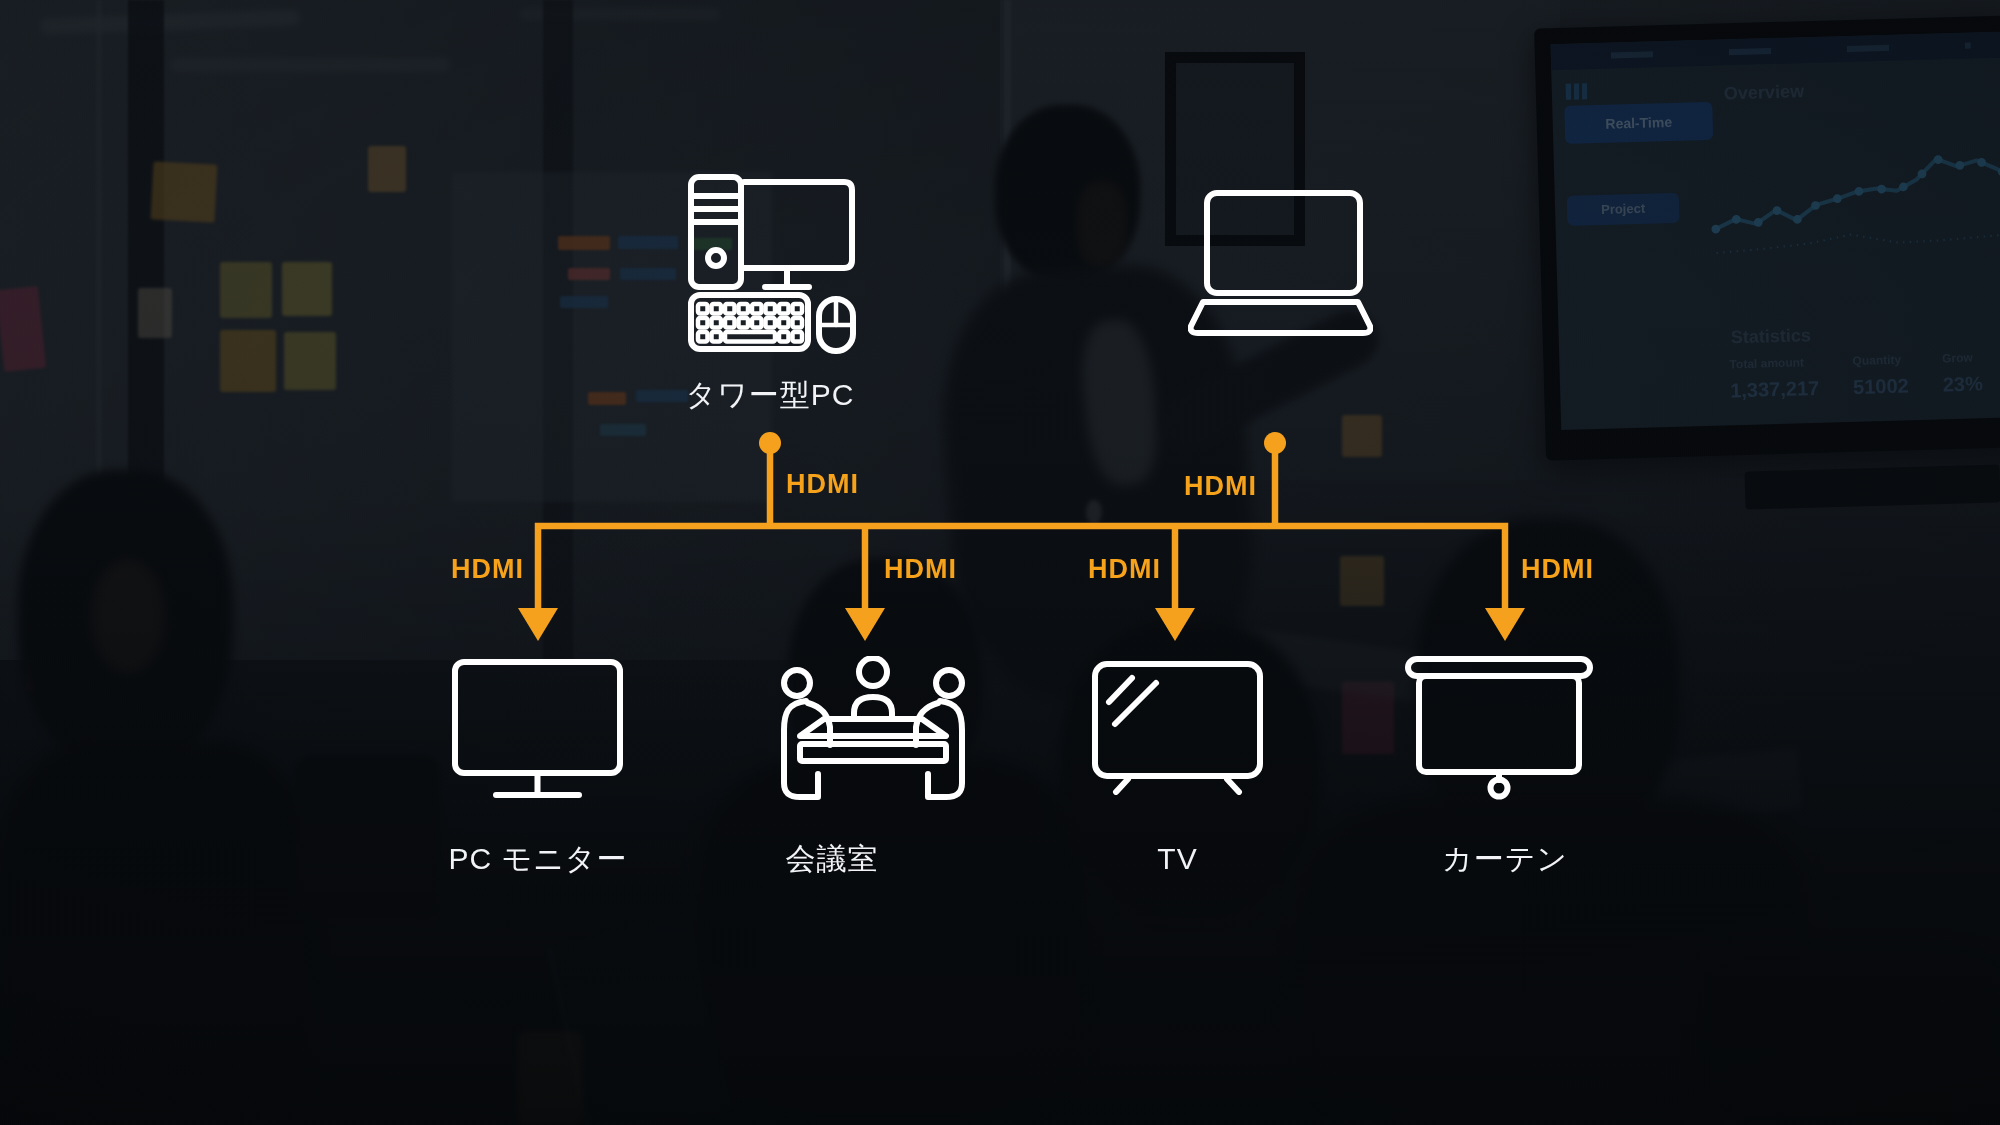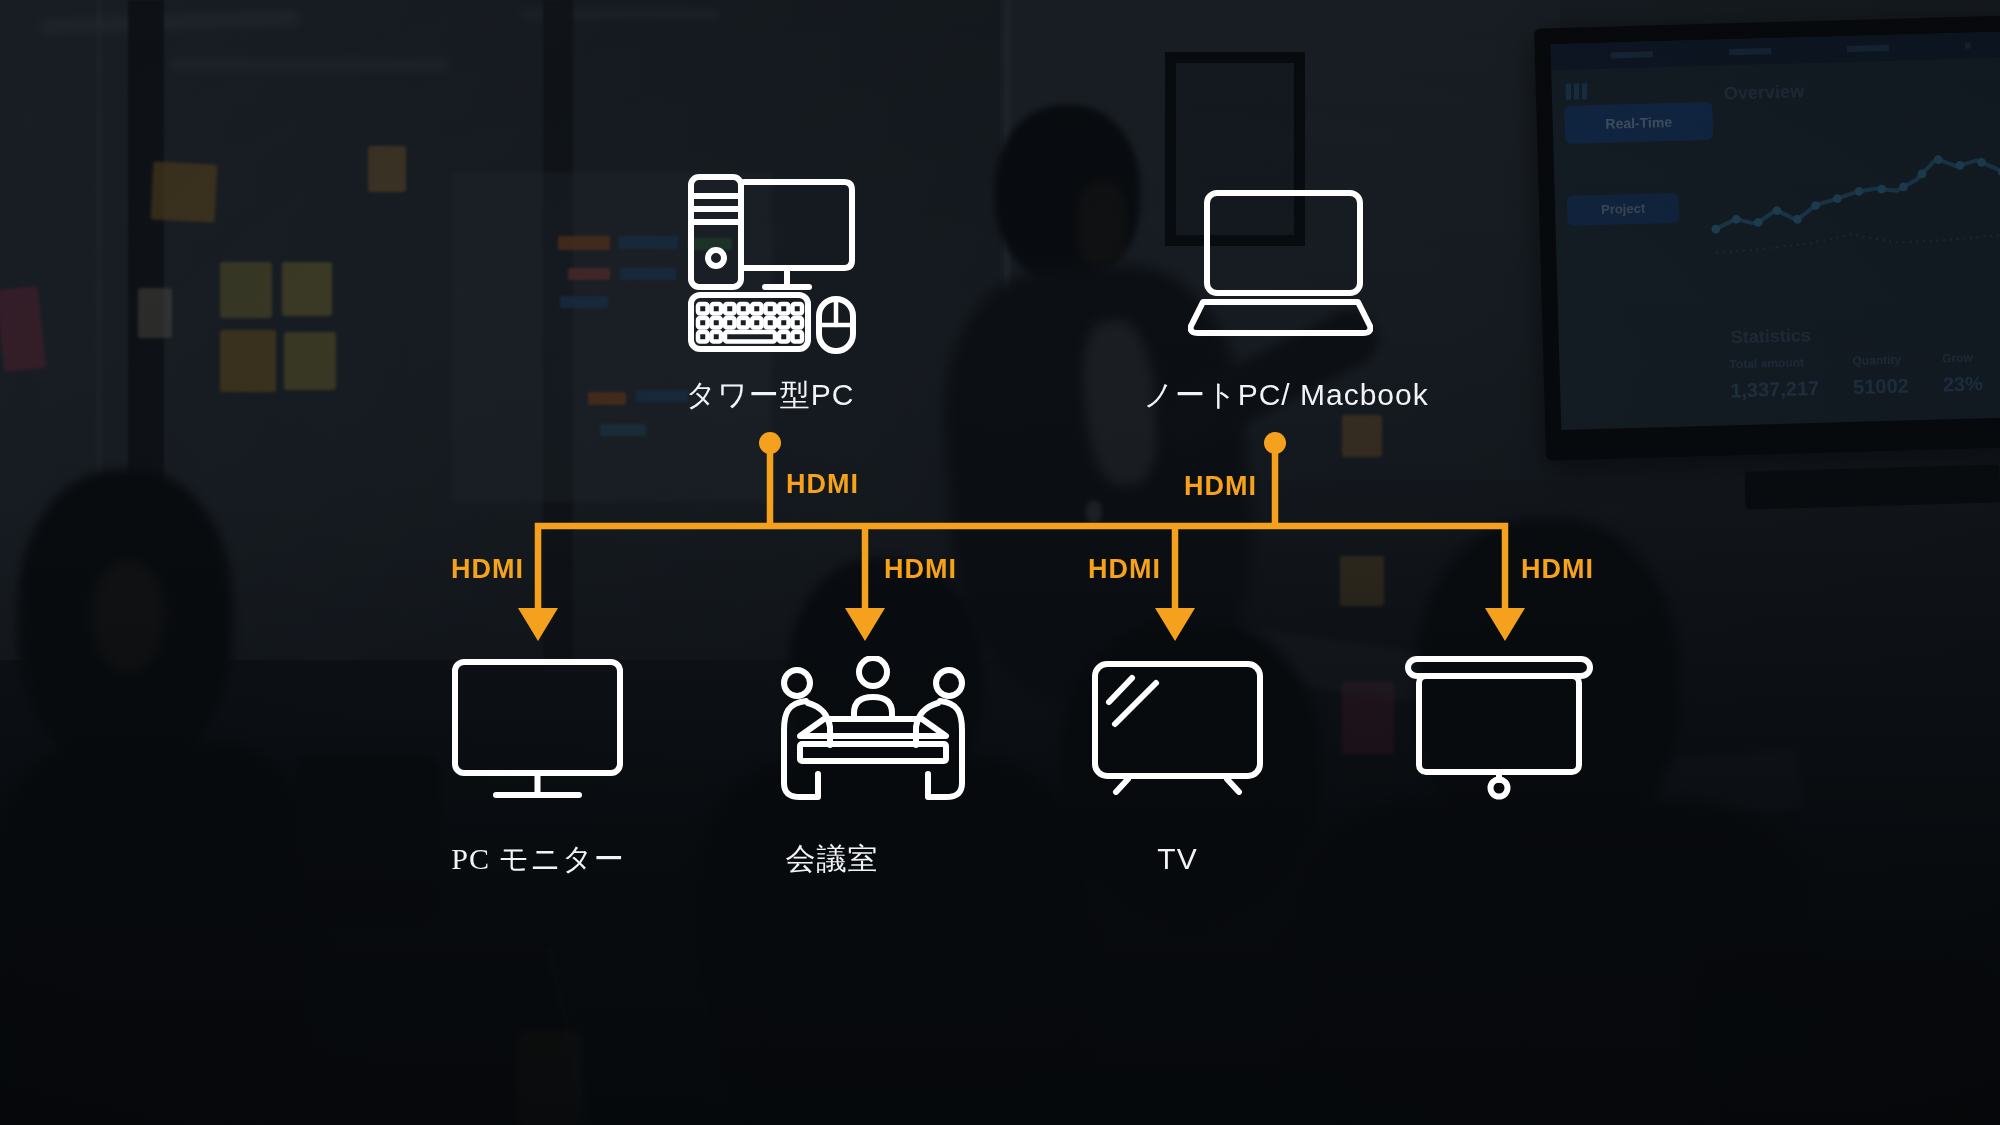--- a/index.html
+++ b/index.html
@@ -208,28 +208,27 @@
     <rect x="131" y="125" width="34" height="52" rx="17"></rect>
     <path class="thin" d="M148 125 V151"></path>
       <path class="thin" d="M131 151 H165"></path>
   </svg>
   <div class="nlabel" style="left:670px;top:374px;width:200px;">タワー型PC</div>
 
   <svg class="icon" style="left:1188px;top:190px;" width="185" height="148" viewBox="0 0 185 148">
     <rect x="19" y="3" width="153" height="100" rx="10"></rect>
     <path d="M15 112 H170 L182 136 Q184 143 175 143 H10 Q1 143 3 136 Z"></path>
   </svg>
-  <div class="nlabel" style="left:1136px;top:374px;width:300px;">ノートPC/ Macbook</div>
 
   <svg class="icon" style="left:452px;top:659px;" width="171" height="140" viewBox="0 0 171 140">
     <rect x="3" y="3" width="165" height="111" rx="9"></rect>
     <path d="M85.5 114 V133"></path>
     <path d="M44 136 H127"></path>
   </svg>
-  <div class="nlabel" style="left:412px;top:838px;width:252px;font-family:Liberation Serif, serif;">PC モニター</div>
+  <div class="nlabel" style="left:412px;top:838px;width:252px;">PC モニター</div>
 
   <svg class="icon" style="left:775px;top:656px;" width="196" height="146" viewBox="0 0 196 146">
     <circle cx="98" cy="16" r="14"></circle>
     <path d="M79 63 V57 Q79 41 98 41 Q117 41 117 57 V63"></path>
     <circle cx="22" cy="27" r="13"></circle>
     <path d="M31 45 C13 47 9 57 9 74 L9 127 C9 139 17 141 25 141 L43 141 L43 118"></path>
     <path d="M33 47 C47 51 53 59 55 71 L55 89"></path>
     <circle cx="174" cy="27" r="13"></circle>
     <path d="M165 45 C183 47 187 57 187 74 L187 127 C187 139 179 141 171 141 L153 141 L153 118"></path>
     <path d="M163 47 C149 51 143 59 141 71 L141 89"></path>
@@ -247,15 +246,16 @@
   </svg>
   <div class="nlabel" style="left:1092px;top:838px;width:171px;">TV</div>
 
   <svg class="icon" style="left:1405px;top:656px;" width="188" height="146" viewBox="0 0 188 146">
     <rect x="3" y="3" width="182" height="17" rx="9"></rect>
     <rect x="14" y="20" width="160" height="96" rx="7"></rect>
     <path d="M94 116 V124"></path>
     <circle cx="94" cy="132" r="8.5"></circle>
   </svg>
   <div class="nlabel" style="left:1360px;top:838px;width:290px;">
+    <div>カーテン</div>
   </div>
 
 </div>
 
 </body></html>

